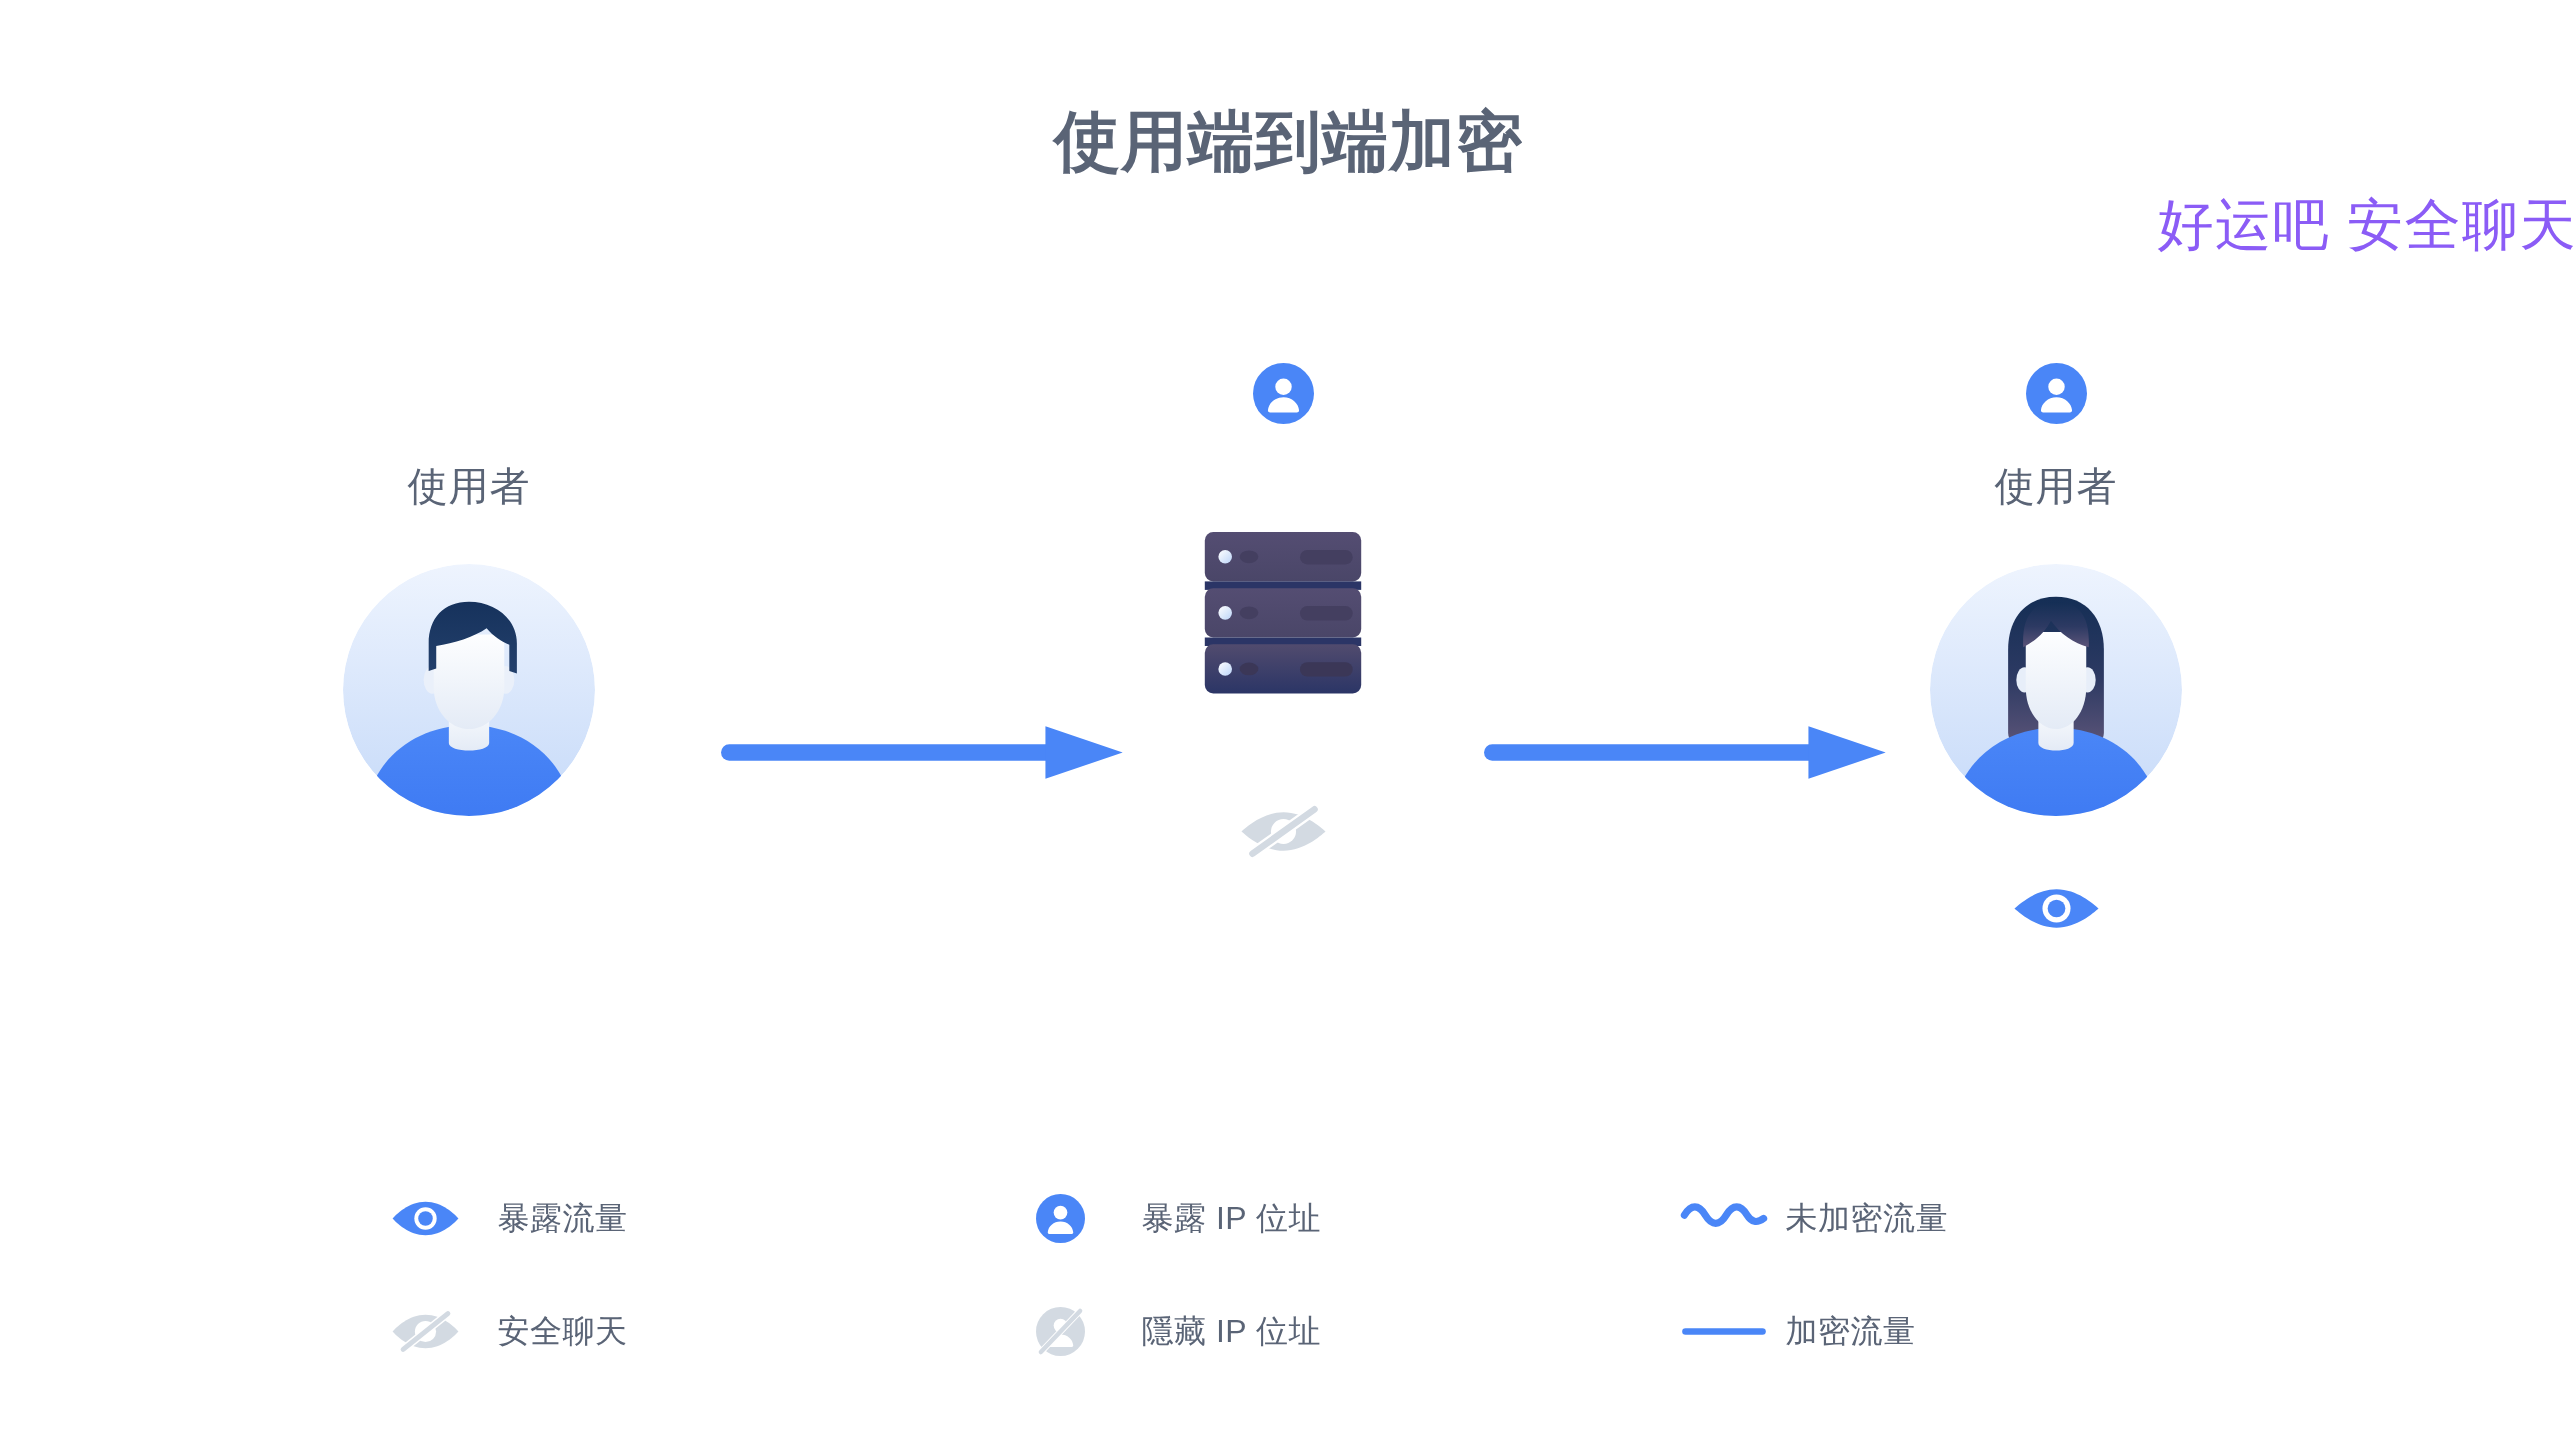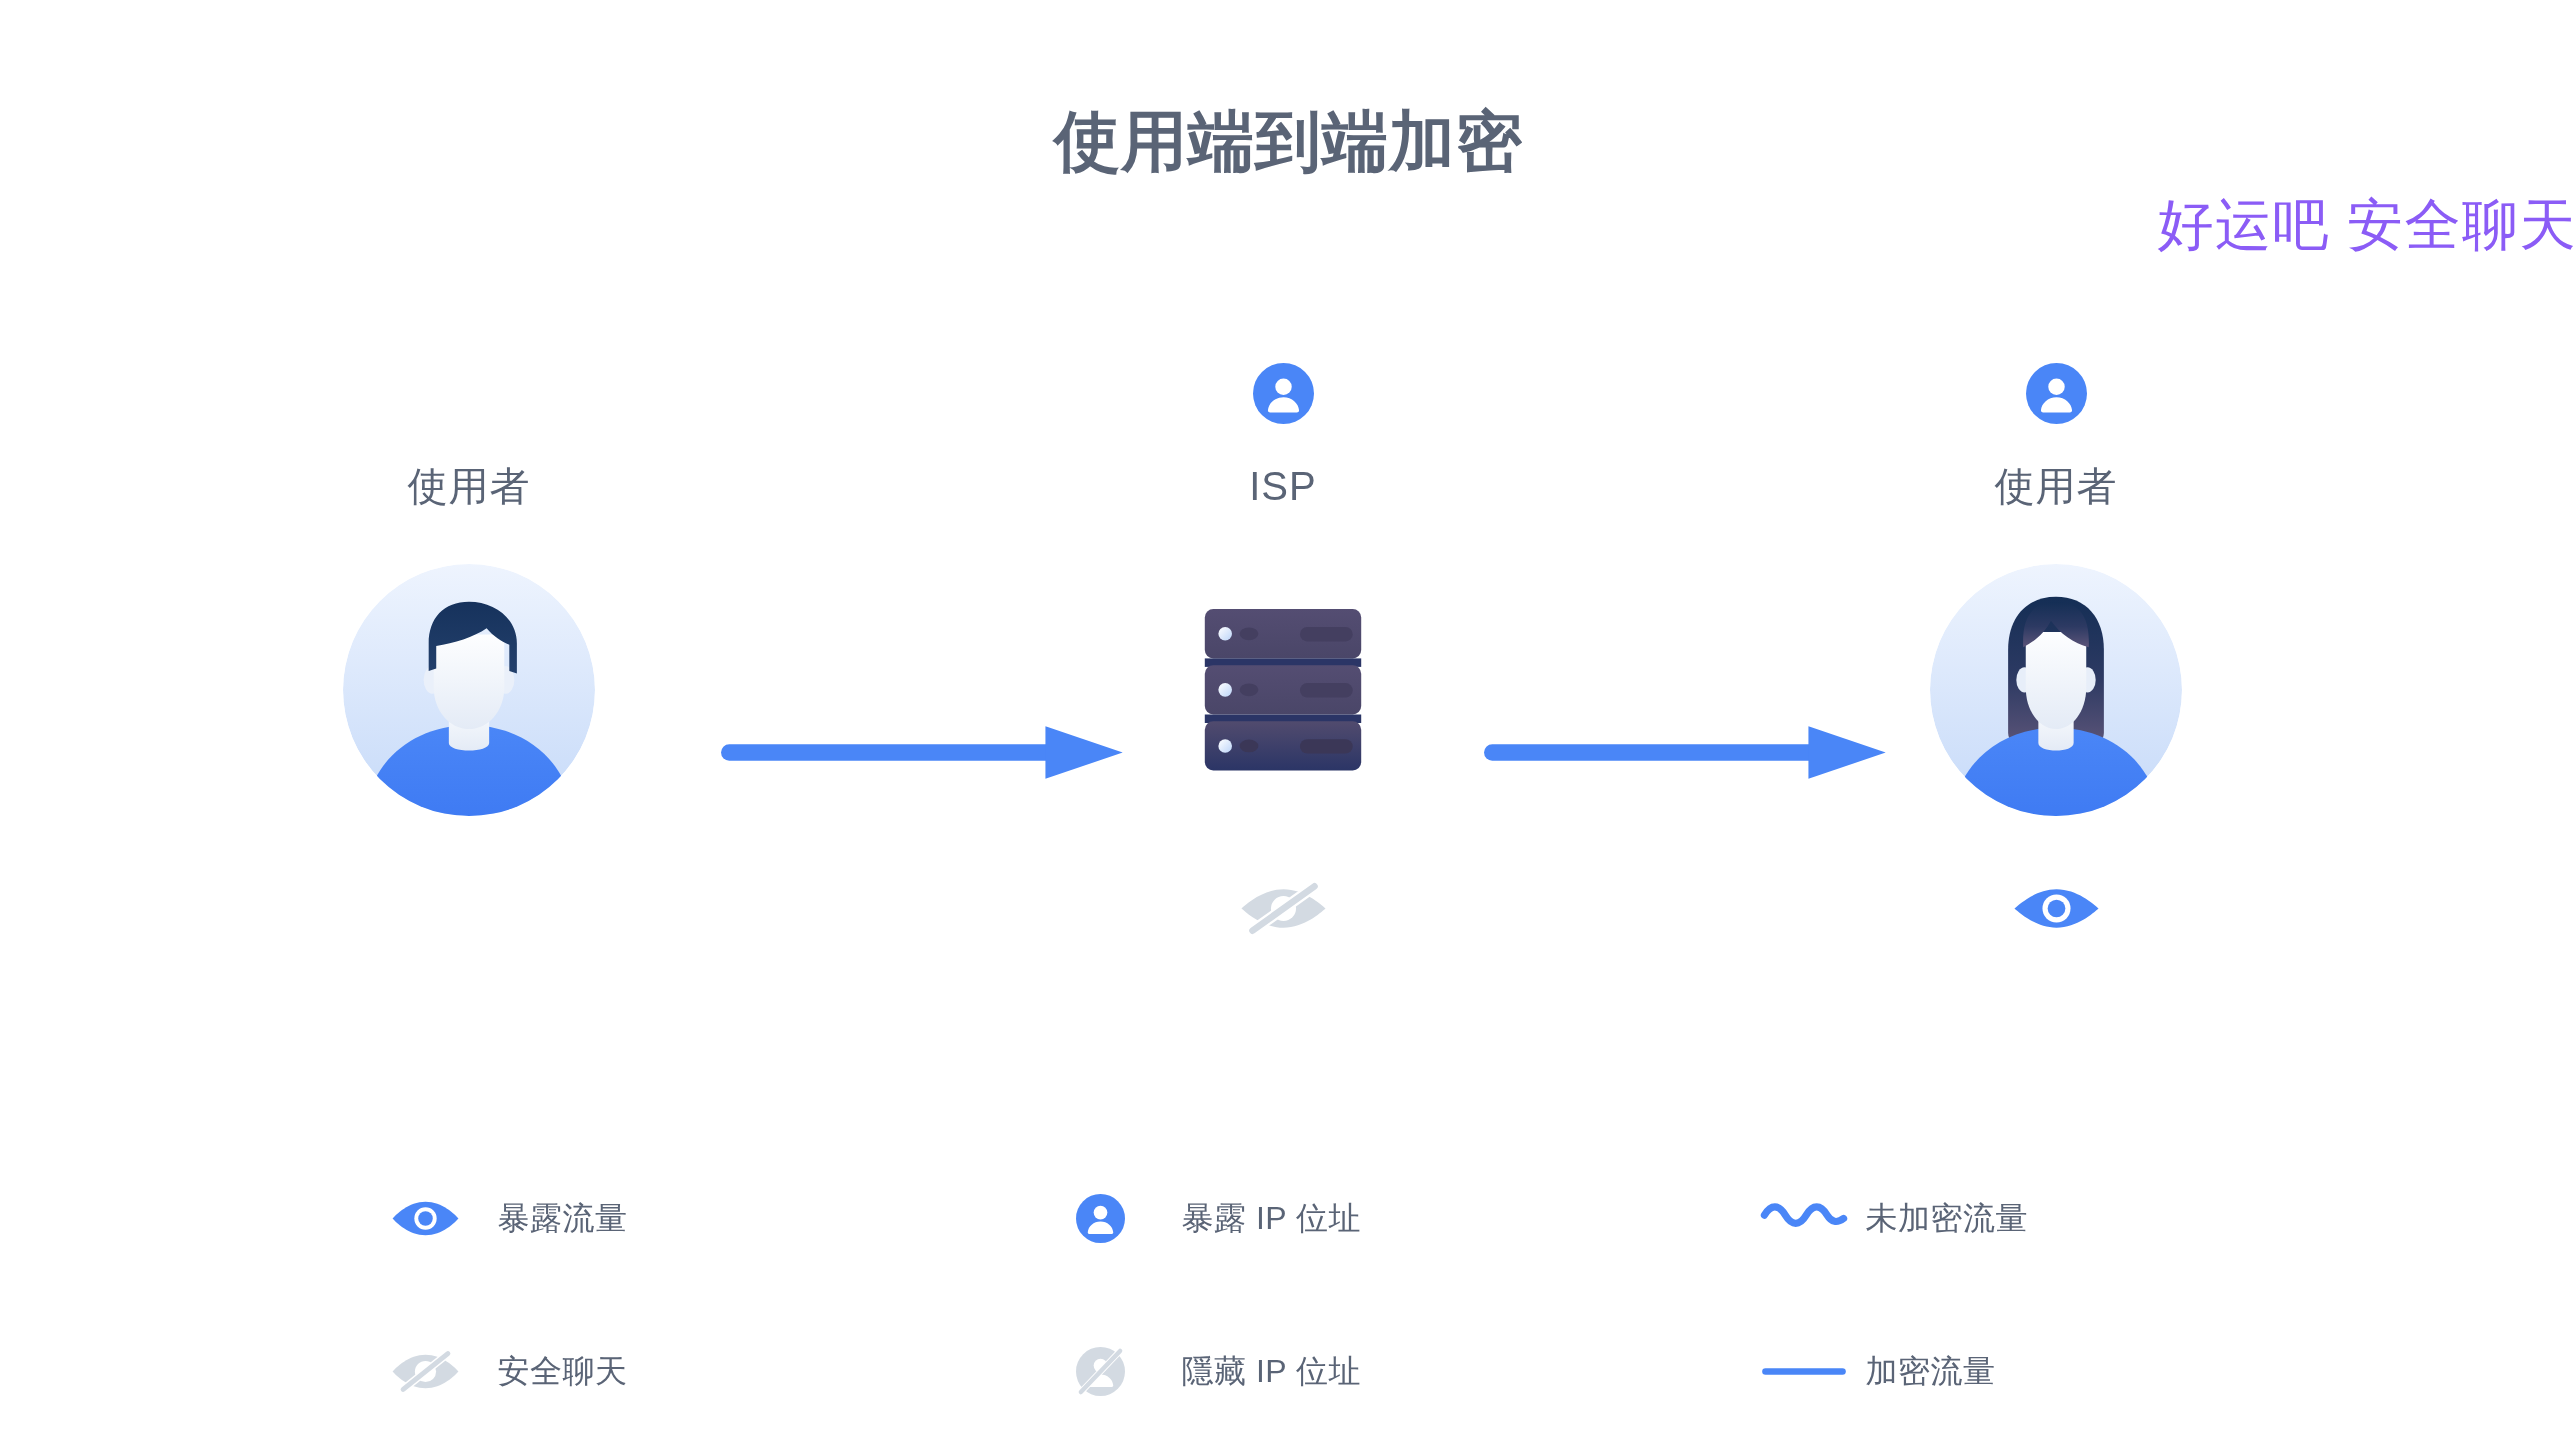--- a/index.html
+++ b/index.html
@@ -104,21 +104,20 @@
 
   
   #legend {
     position: absolute;
     left: 392px;
     top: 1162px;
     width: 1855px;
     display: grid;
     grid-template-columns: 644px 644px 567px;
     grid-template-rows: 113px 113px;
-    gap: 40px;
   }
   .legend-item {
     display: flex;
     align-items: center;
   }
   .legend-icon {
     width: 88px;
     min-width: 88px;
     height: 67px;
     display: flex;
@@ -209,23 +208,20 @@
 
   <div class="node" style="left:1051px; top:340px;">
     <div class="top-icon-slot">
       <span>
         <svg viewBox="0 0 100 100" width="61" height="61">
           <circle cx="50" cy="50" r="50" fill="#4a86f7"></circle>
           <circle cx="50" cy="39" r="13.5" fill="#ffffff"></circle>
           <path d="M50 56 c-14 0 -24.5 10 -25.5 21.5 c-0.2 2.2 1.5 3.5 3.6 3.5 h43.8 c2.1 0 3.8 -1.3 3.6 -3.5 C74.5 66 64 56 50 56 Z" fill="#ffffff"></path>
         </svg>
       </span>
-    </div>
-    <div class="label-slot">
-      <span class="node-label">ISP</span>
     </div>
     <div class="figure-slot">
       <span>
         <svg viewBox="0 0 200 200" width="170" height="170">
 
           <rect x="8" y="6" width="184" height="58" rx="10" fill="url(#rack)"></rect>
           <circle cx="32" cy="35" r="8" fill="url(#led)"></circle>
           <ellipse cx="60" cy="35" rx="11" ry="7.5" fill="#443f60"></ellipse>
           <rect x="120" y="27" width="62" height="17" rx="8.5" fill="#443f60"></rect>
           <rect x="8" y="64" width="184" height="10" fill="#2b3566"></rect>

